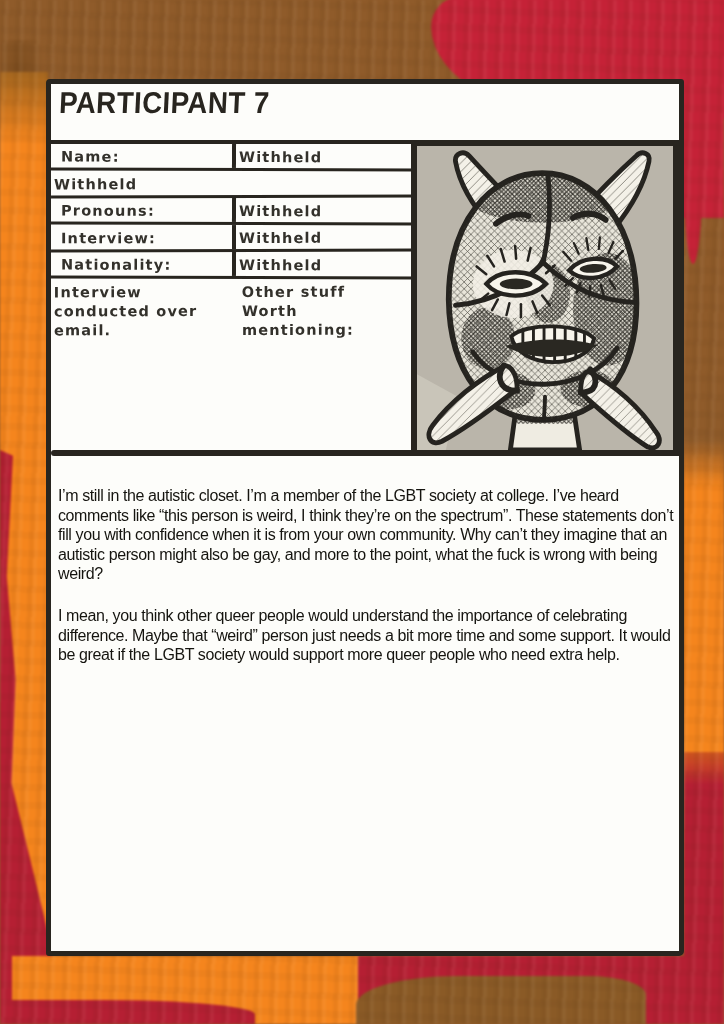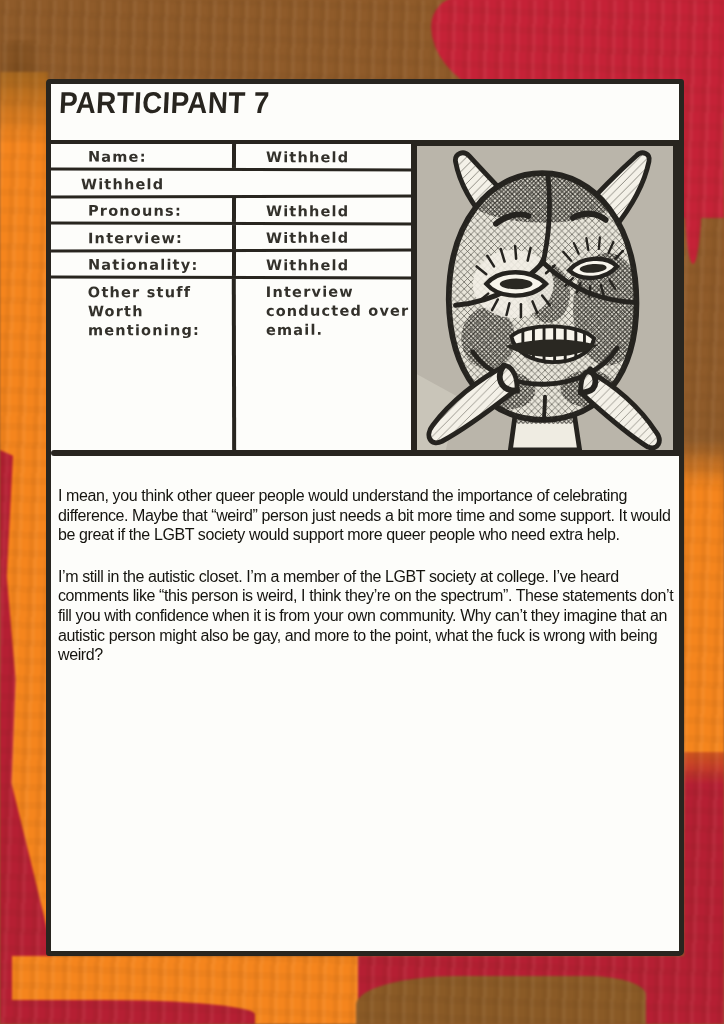--- a/index.html
+++ b/index.html
@@ -55,21 +55,21 @@
     font-family:"DejaVu Sans",sans-serif;color:#33312b;
   }
   .row{display:flex;box-sizing:border-box;border-bottom:3px solid var(--ink,#28251f);}
   .row:nth-child(odd){transform:rotate(.15deg);}
   .row:nth-child(even){transform:rotate(-.12deg);}
   .row .cell{box-sizing:border-box;font-size:14.5px;font-weight:600;letter-spacing:1.2px;padding:4px 4px 0 10px;}
   .row .lbl{width:185px;border-right:4px solid var(--ink,#28251f);}
   .row .val{flex:1;padding-left:3px;}
   .r-s{height:27px;overflow:hidden;}
   .r-l{height:176px;border-bottom:none;}
-  .lbl-text,.val-text{white-space:pre-line;line-height:19px;display:block;margin-left:27px;}
+  .lbl-text,.val-text{white-space:pre-line;line-height:19px;display:block;}
   .table-bottom-line{position:absolute;left:0;top:366px;width:628px;height:6px;
     background:var(--ink,#28251f);border-radius:3px;}
   .portrait{
     position:absolute;left:360px;top:56px;width:268px;height:316px;box-sizing:border-box;
     border:6px solid var(--ink,#28251f);background:var(--portrait-bg,#b9b4a9);
   }
   .portrait svg{display:block;width:100%;height:100%;}
   .body-text{
     position:absolute;left:7px;top:402px;width:622px;
     font-size:16px;line-height:19.6px;letter-spacing:-.4px;color:#15140f;
@@ -134,27 +134,27 @@
       </div>
       <div class="row r-s">
         <div class="cell lbl">
             <span class="lbl-text">Nationality:</span>
           </div>
         <div class="cell val">
             <span class="val-text">Withheld</span>
           </div>
       </div>
       <div class="row r-l">
+        <div class="cell val">
+            <span class="val-text">Interview conducted over email.</span>
+          </div>
         <div class="cell lbl">
             <span class="lbl-text">Other stuff
 Worth
 mentioning:</span>
-          </div>
-        <div class="cell val">
-            <span class="val-text">Interview conducted over email.</span>
           </div>
       </div>
     </div>
 
     <div class="table-bottom-line"></div>
 
     <div class="portrait">
       <svg viewBox="0 0 266 313" preserveAspectRatio="none">
         <defs>
           <pattern id="hM" width="7" height="7" patternUnits="userSpaceOnUse">
@@ -275,18 +275,18 @@
           <path d="M178,232 C206,246 232,270 248,294 C256,304 250,314 240,310 C214,294 186,268 170,254 C170,242 172,234 178,232 Z" fill="url(#hL)" opacity=".6"></path>
           <path d="M180,230 C190,242 186,254 170,254" fill="none" stroke="#25231f" stroke-width="6" stroke-linecap="round"></path>
         </g>
 
         <path d="M82,80 C92,72 106,68 116,72" fill="none" stroke="#25231f" stroke-width="6" stroke-linecap="round"></path>
         <path d="M162,74 C172,68 186,68 196,76" fill="none" stroke="#25231f" stroke-width="6" stroke-linecap="round"></path>
       </svg>
     </div>
 
     <div class="body-text">
+      <p>I’m still in the autistic closet. I’m a member of the LGBT society at college. I’ve heard comments like “this person is weird, I think they’re on the spectrum”. These statements don’t fill you with confidence when it is from your own community.  Why can’t they imagine that an autistic person might also be gay, and more to the point, what the fuck is wrong with being weird?</p>
       <p>I mean, you think other queer people would understand the importance of celebrating difference. Maybe that “weird” person just needs a bit more time and some support. It would be great if the LGBT society would support more queer people who need extra help.</p>
-      <p>I’m still in the autistic closet. I’m a member of the LGBT society at college. I’ve heard comments like “this person is weird, I think they’re on the spectrum”. These statements don’t fill you with confidence when it is from your own community.  Why can’t they imagine that an autistic person might also be gay, and more to the point, what the fuck is wrong with being weird?</p>
     </div>
 
   </div>
 </div>
 
 </body></html>

